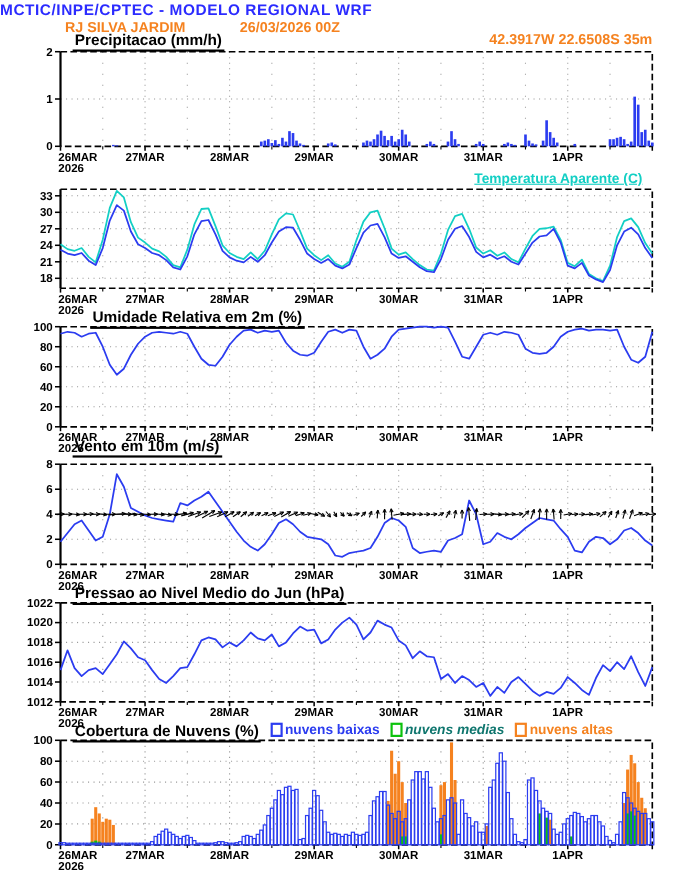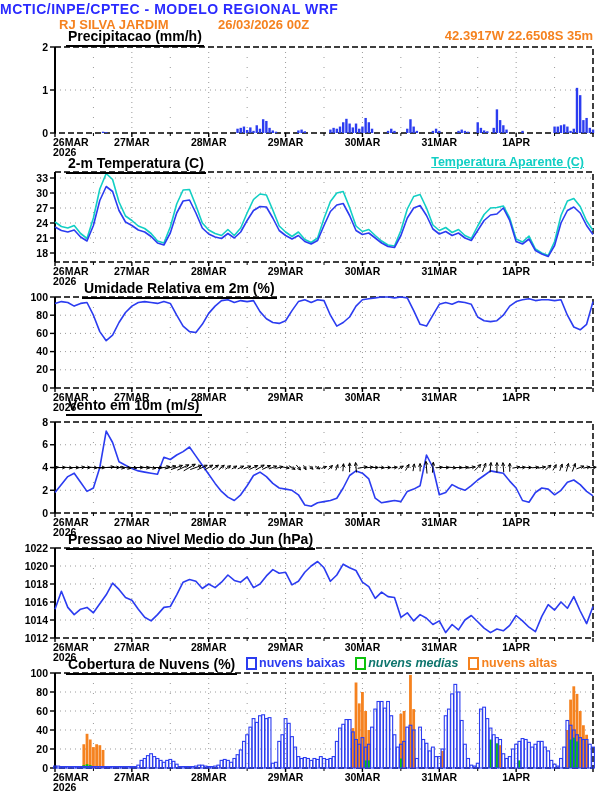--- a/index.html
+++ b/index.html
@@ -885,21 +885,20 @@
       <text x="439.28571428571433" y="781" font-size="10.5" text-anchor="middle">31MAR</text>
       <text x="516.1428571428571" y="781" font-size="10.5" text-anchor="middle">1APR</text>
     </svg>
 
   <div class="hdr1" style="color: rgb(43, 43, 255);">MCTIC/INPE/CPTEC - MODELO REGIONAL WRF</div>
   <div class="hdr2a" style="color: rgb(245, 130, 31); padding-left: 24px;">RJ SILVA JARDIM</div>
   <div class="hdr2b" style="color: rgb(245, 130, 31);">26/03/2026 00Z</div>
   <div class="coords" id="coords" style="top: 28px; right: 19px; color: rgb(245, 130, 31);">42.3917W 22.6508S 35m</div>
 
   <div class="ptitle" style="top:28px;left:66px;">Precipitacao (mm/h)</div>
-  <div class="ptitle" style="top:155px;left:66px;">2-m Temperatura (C)</div>
   <div class="ptitle-right" id="tempRight" style="top: 155px; right: 28px; color: rgb(18, 207, 196);">Temperatura Aparente (C)</div>
   <div class="ptitle" style="top:280px;left:82px;">Umidade Relativa em 2m (%)</div>
   <div class="ptitle" style="top:397px;left:66px;text-align:right;">Vento em 10m (m/s)</div>
   <div class="ptitle" style="top:531px;left:66px;">Pressao ao Nivel Medio do Jun (hPa)</div>
   <div class="ptitle" style="top:656px;left:66px;">Cobertura de Nuvens (%)</div>
 
   <div class="legend" style="top:656px;left:246px;">
     <span class="item">
         <span class="sq" id="sq0" style="border-color: rgb(43, 60, 240);"></span>
         <span id="lg0" style="color: rgb(43, 60, 240);">nuvens baixas</span>

